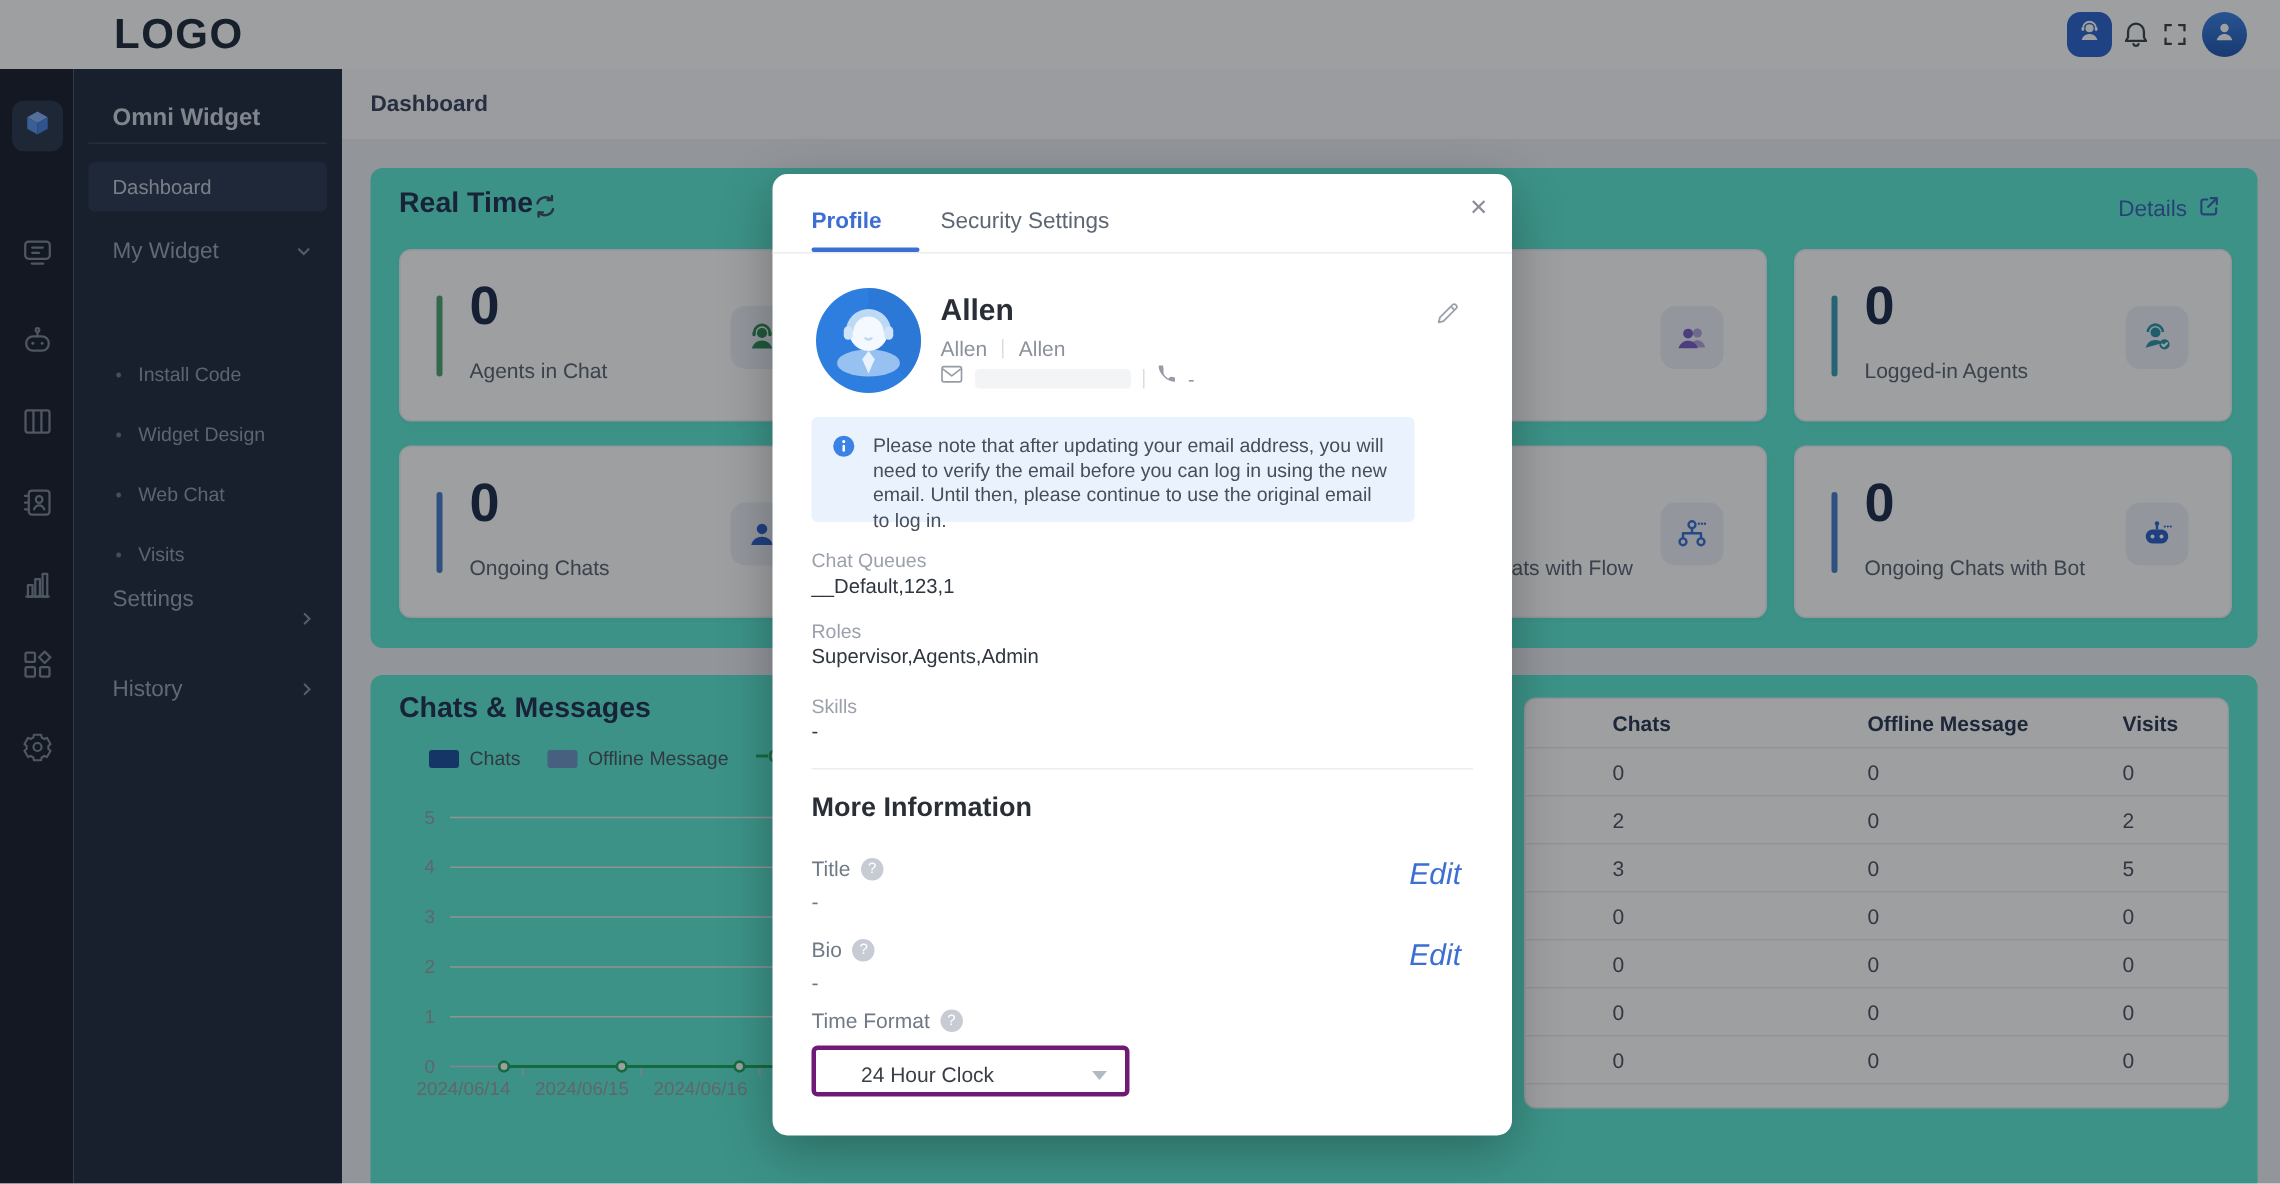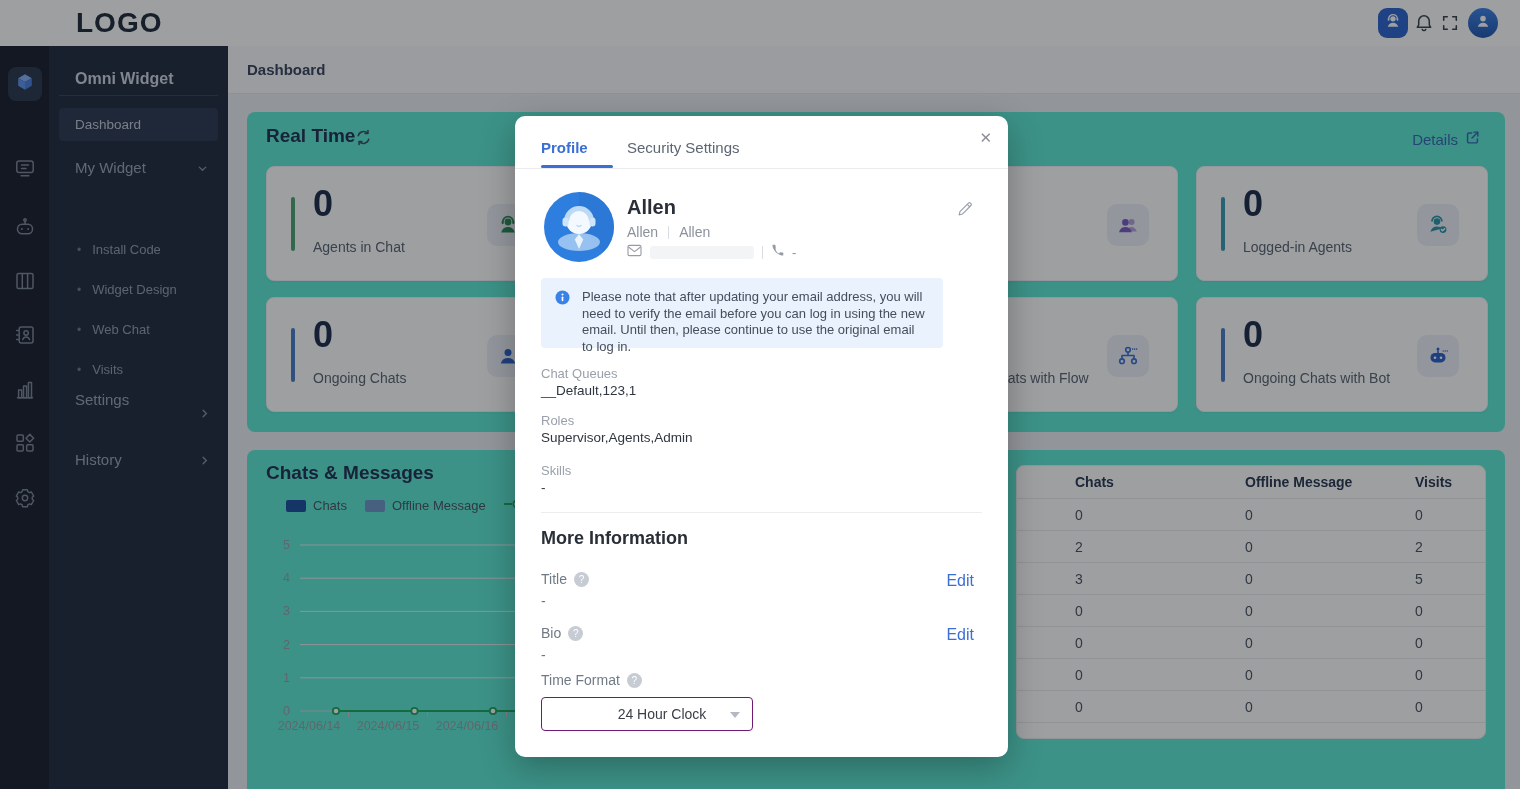--- a/index.html
+++ b/index.html
@@ -75,23 +75,23 @@
   .redact { width:104px; height:13px; border-radius:3px; background:#f3f4f6; }
   .dashv { font-size:13px; color:#8b929c; }
   .alert { left:26px; top:162px; width:402px; height:70px; background:#eaf2fd; border-radius:4px; padding:11px 16px 10px 41px; font-size:13px; line-height:16.5px; color:#454e5c; }
   .alert svg { position:absolute; left:14px; top:12px; }
   .flabel { left:26px; font-size:13px; color:#9aa1ab; }
   .fvalue { left:26px; font-size:13.5px; color:#2f3640; }
   .mdiv { left:26px; top:396px; width:441px; height:1px; background:#ededef; }
   .mi-title { left:26px; top:412px; font-size:18px; font-weight:700; color:#2a2f37; }
   .mi-label { left:26px; font-size:14px; color:#707a86; display:flex; align-items:center; }
   .qmark { width:15px; height:15px; border-radius:50%; background:#c7ccd4; color:#fff; font-size:10px; line-height:15px; text-align:center; margin-left:7px; display:inline-block; }
-  .edit-link { right:34px; font-size:16px; color:#3b6fd4; cursor:pointer; }
+  .edit-link { right:34px; font-size:20px; color:#3b6fd4; cursor:pointer;font-style:italic; }
   .mi-val { left:26px; font-size:14px; color:#6e7680; }
-  .select { left:26px; top:581px; width:212px; height:34px; border:1px solid #701a75; border-radius:4px; font-size:14px; color:#3a3f46; line-height:32px; padding-left:30px; cursor:pointer;text-align:center; }
+  .select { left:26px; top:581px; width:212px; height:34px; border:3px solid #701a75; border-radius:4px; font-size:14px; color:#3a3f46; line-height:32px; padding-left:30px; cursor:pointer; }
   .caret { position:absolute; right:12px; top:14px; width:0; height:0; border-left:5px solid transparent; border-right:5px solid transparent; border-top:6px solid #b3b9c2; }
 </style>
 </head>
 <body>
 
 <div class="stage">
 
   <div class="abs topbar">
     <div class="abs logo">LOGO</div>
     <div class="abs agent-btn">

